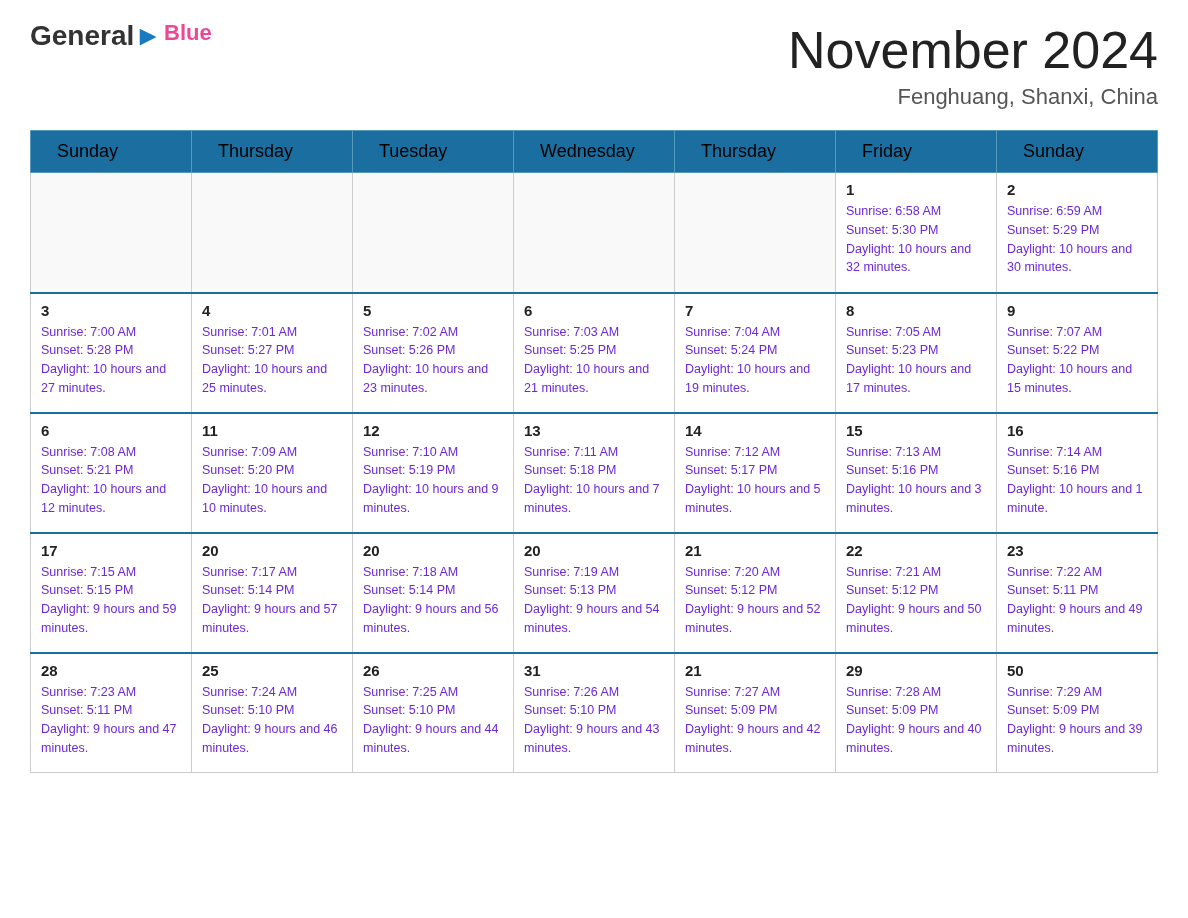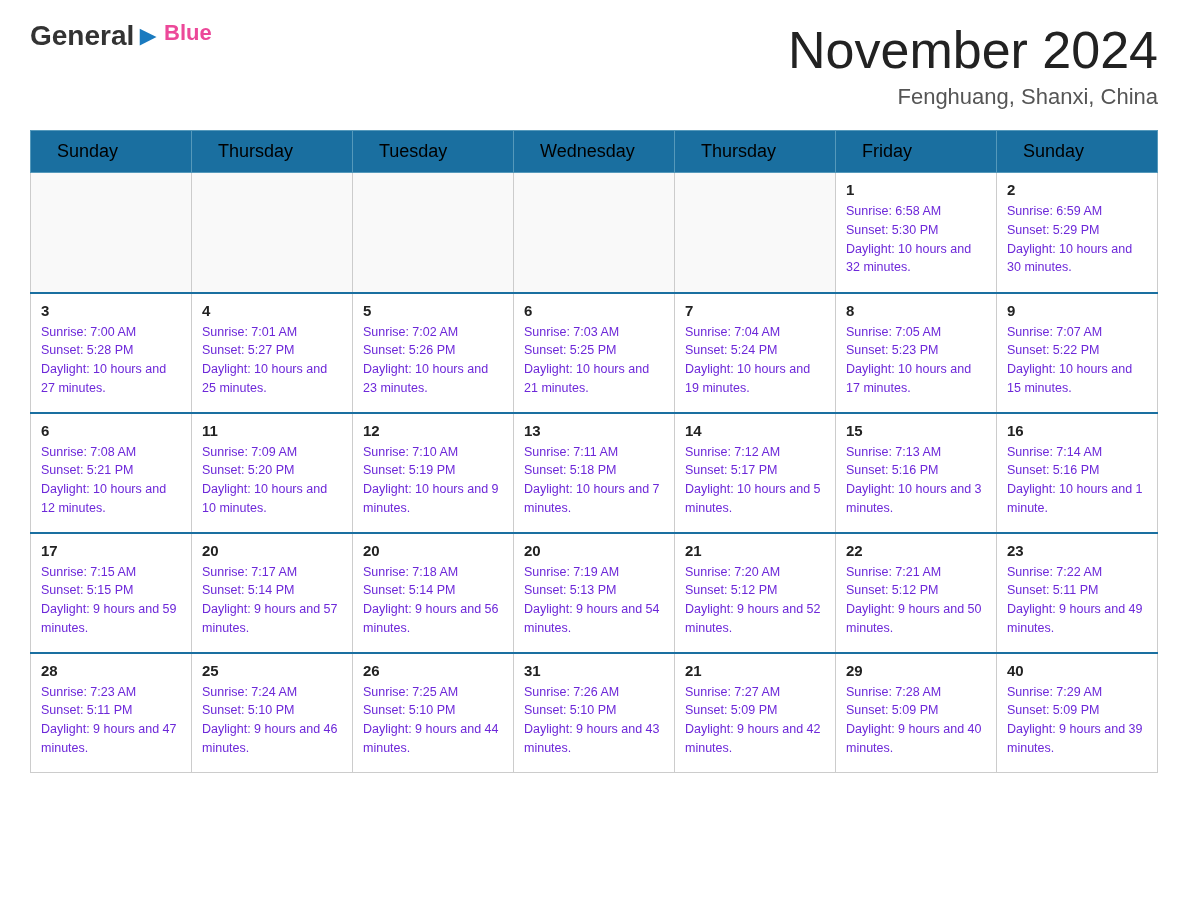--- a/index.html
+++ b/index.html
@@ -248,18 +248,18 @@
         </td>
         <td>
           <div class="day-number">21</div>
           <div class="day-info">Sunrise: 7:27 AM<br>Sunset: 5:09 PM<br>Daylight: 9 hours and 42 minutes.</div>
         </td>
         <td>
           <div class="day-number">29</div>
           <div class="day-info">Sunrise: 7:28 AM<br>Sunset: 5:09 PM<br>Daylight: 9 hours and 40 minutes.</div>
         </td>
         <td>
-          <div class="day-number">40</div>
+          <div class="day-number">50</div>
           <div class="day-info">Sunrise: 7:29 AM<br>Sunset: 5:09 PM<br>Daylight: 9 hours and 39 minutes.</div>
         </td>
       </tr>
     </tbody>
 </table>
 
 </body></html>

